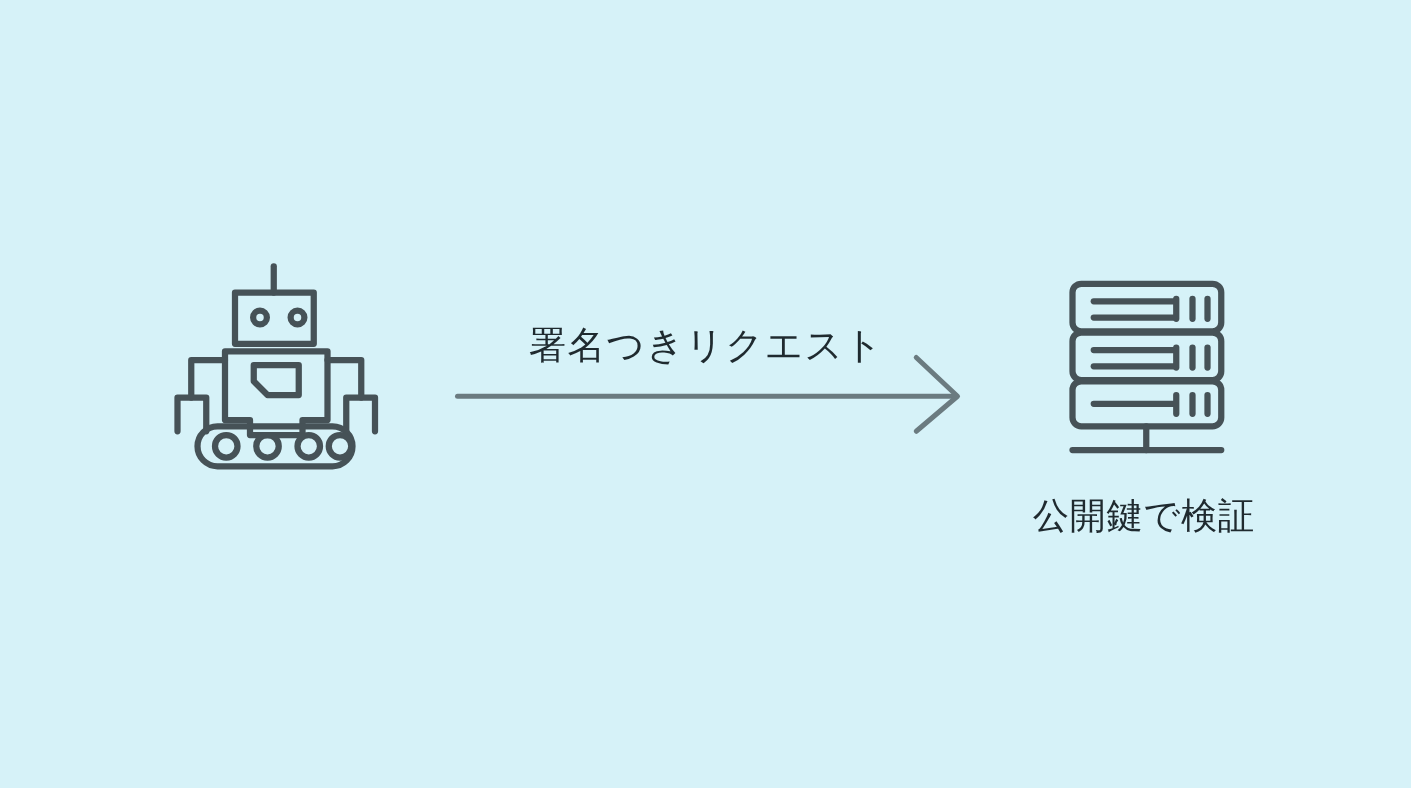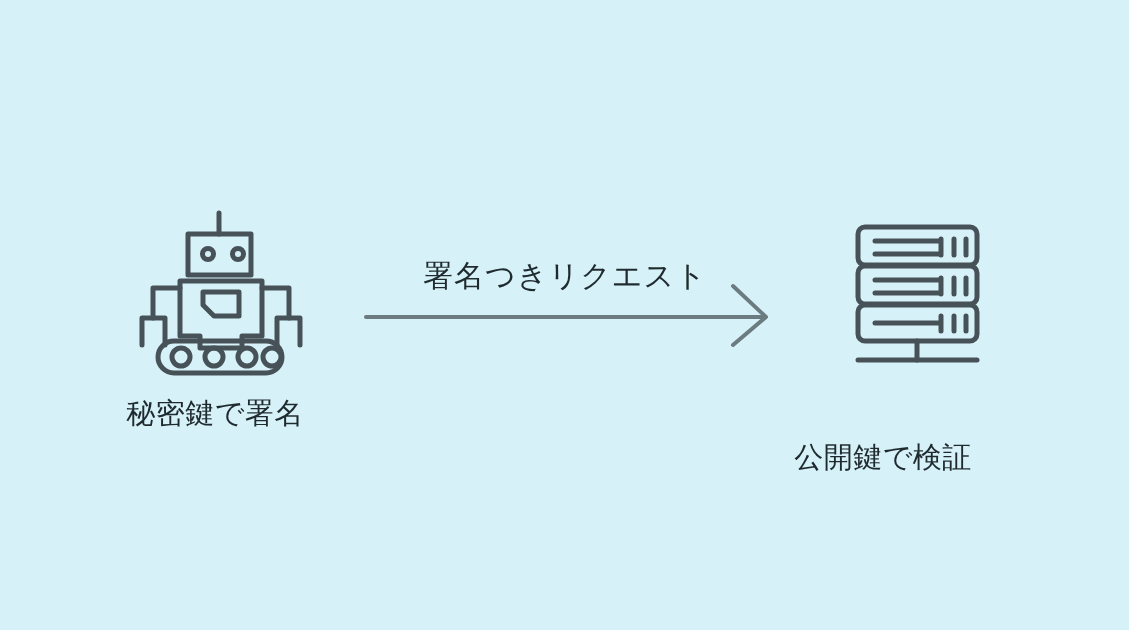--- a/index.html
+++ b/index.html
@@ -37,24 +37,23 @@
     color: #1f2a2f;
     white-space: nowrap;
     font-family: "Liberation Sans", "DejaVu Sans", sans-serif;
   }
   #client-label {
     left: 0;
     width: 430px;
     top: 396px;
   }
   #server-label {
-    left: 668px;
+    left: 700px;
     width: 430px;
     top: 396px;
-    margin-top: 44px;
   }
   .edge-label {
     position: absolute;
     left: 365px;
     width: 400px;
     top: 256px;
     text-align: center;
     font-size: 30px;
     letter-spacing: 1px;
     color: #1f2a2f;
@@ -123,17 +122,16 @@
       <line x1="966" y1="316" x2="966" y2="331"></line>
 
       <line x1="917" y1="341" x2="917" y2="360"></line>
       <line x1="858" y1="360" x2="977" y2="360"></line>
     </g>
 
   </svg>
 
   <div class="edge-label">署名つきリクエスト</div>
 
-  <div class="node-label" id="client-label">秘密鍵で署名</div>
 
   <div class="node-label" id="server-label">公開鍵で検証</div>
 
 </div>
 
 </body></html>

